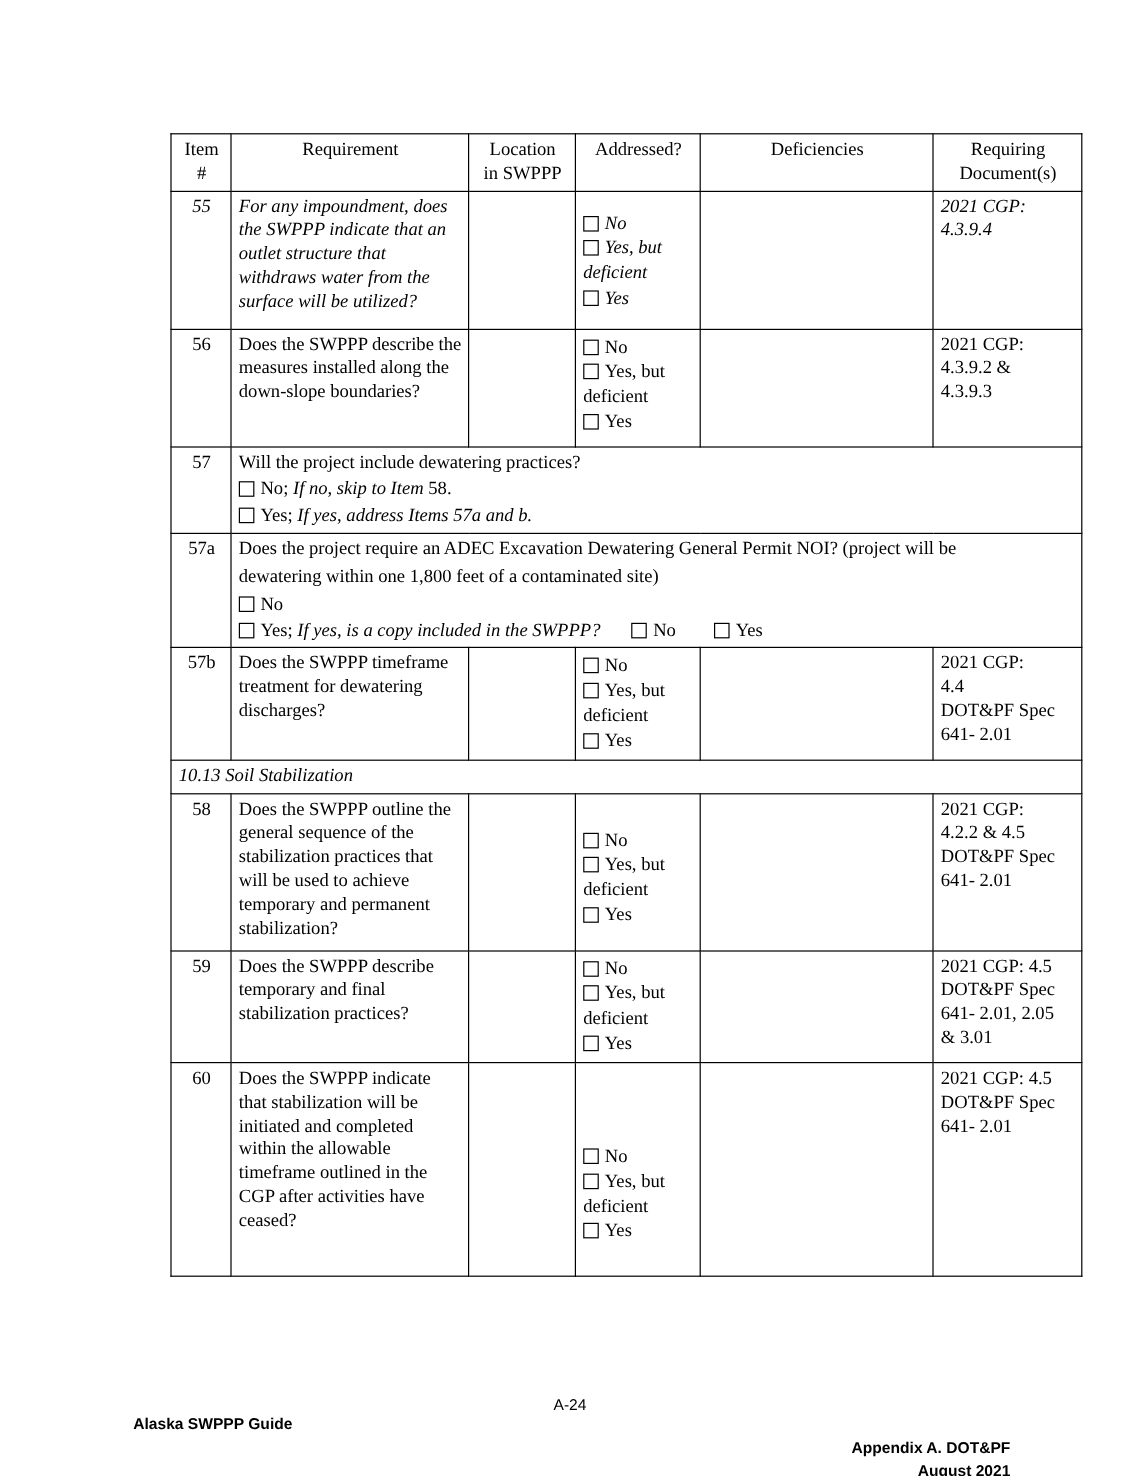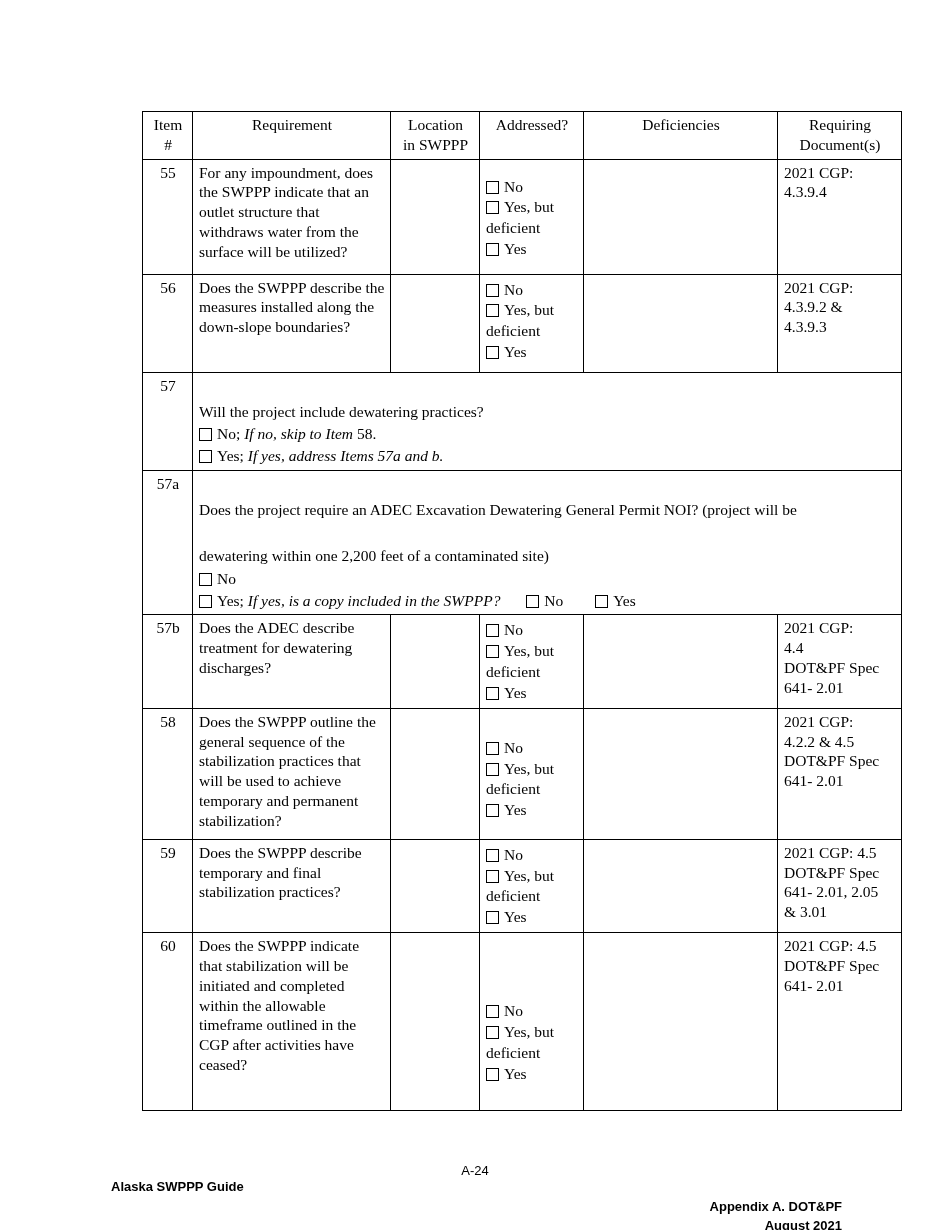--- a/index.html
+++ b/index.html
@@ -84,21 +84,21 @@
 
   .section-row td {
     font-style: italic;
     font-weight: bold;
     font-size: 15.5px;
     padding: 2px 6px 3px 6px;
   }
   .full-q {
     padding-top: 5px;
   }
-  .full-q .q-line { margin-bottom: 3px; margin-top: 26px; }
+  .full-q .q-line { margin-bottom: 3px; }
   .inline-opt {
     display: block;
     margin-top: 2px;
   }
   .it { font-style: italic; }
 
   .footer {
     position: absolute;
     left: 0;
     top: 1163px;
@@ -160,21 +160,21 @@
           <td>Addressed?</td>
           <td>Deficiencies</td>
           <td>
             <span class="hdr-line">Requiring</span>
             <span class="hdr-line">Document(s)</span>
           </td>
         </tr>
       </thead>
       <tbody>
 
-        <tr style="height:115px;">
+        <tr style="height:115px;font-style:italic;">
           <td class="item-num">55</td>
           <td>For any impoundment, does the SWPPP indicate that an outlet structure that withdraws water from the surface will be utilized?</td>
           <td></td>
           <td>
             <div class="addr-list">
               <span class="opt"><span class="cb"></span><span class="lbl">No</span></span>
               <span class="opt"><span class="cb"></span><span class="lbl">Yes, but</span></span>
               <span class="opt"><span class="lbl">deficient</span></span>
               <span class="opt"><span class="cb"></span><span class="lbl">Yes</span></span>
             </div>
@@ -217,53 +217,56 @@
             <div class="inline-opt">
               <span class="cb"></span><span>Yes; </span><span class="it">If yes, address Items 57a and b.</span>
             </div>
           </td>
         </tr>
 
         <tr style="height:95px;">
           <td class="item-num">57a</td>
           <td colspan="5" class="full-q">
             <div class="q-line">Does the project require an ADEC Excavation Dewatering General Permit NOI? (project will be</div>
-            <div class="q-line">dewatering within one 2,200 feet of a contaminated site)</div>
+            <div class="q-line">dewatering within one 1,800 feet of a contaminated site)</div>
             <div class="inline-opt">
               <span class="cb"></span><span>No</span>
             </div>
             <div class="inline-opt">
               <span class="cb"></span><span>Yes; </span><span class="it">If yes, is a copy included in the SWPPP?</span>
               <span style="display:inline-block;width:22px;"></span><span class="cb"></span><span>No</span>
               <span style="display:inline-block;width:28px;"></span><span class="cb"></span><span>Yes</span>
             </div>
           </td>
         </tr>
 
         <tr style="height:82px;">
           <td class="item-num">57b</td>
-          <td>Does the ADEC describe treatment for dewatering discharges?</td>
+          <td>Does the SWPPP timeframe treatment for dewatering discharges?</td>
           <td></td>
           <td>
             <div class="addr-list tight">
               <span class="opt"><span class="cb"></span><span class="lbl">No</span></span>
               <span class="opt"><span class="cb"></span><span class="lbl">Yes, but</span></span>
               <span class="opt"><span class="lbl">deficient</span></span>
               <span class="opt"><span class="cb"></span><span class="lbl">Yes</span></span>
             </div>
           </td>
           <td></td>
           <td>
             <span class="hdr-line">2021 CGP:</span>
             <span class="hdr-line">4.4</span>
             <span class="hdr-line">DOT&amp;PF Spec</span>
             <span class="hdr-line">641- 2.01</span>
           </td>
         </tr>
 
+        <tr class="section-row">
+          <td colspan="6">10.13 Soil Stabilization</td>
+        </tr>
 
         <tr style="height:131px;">
           <td class="item-num">58</td>
           <td>Does the SWPPP outline the general sequence of the stabilization practices that will be used to achieve temporary and permanent stabilization?</td>
           <td></td>
           <td class="cell-mid">
             <div class="addr-list" style="padding-top:26px;">
               <span class="opt"><span class="cb"></span><span class="lbl">No</span></span>
               <span class="opt"><span class="cb"></span><span class="lbl">Yes, but</span></span>
               <span class="opt"><span class="lbl">deficient</span></span>

